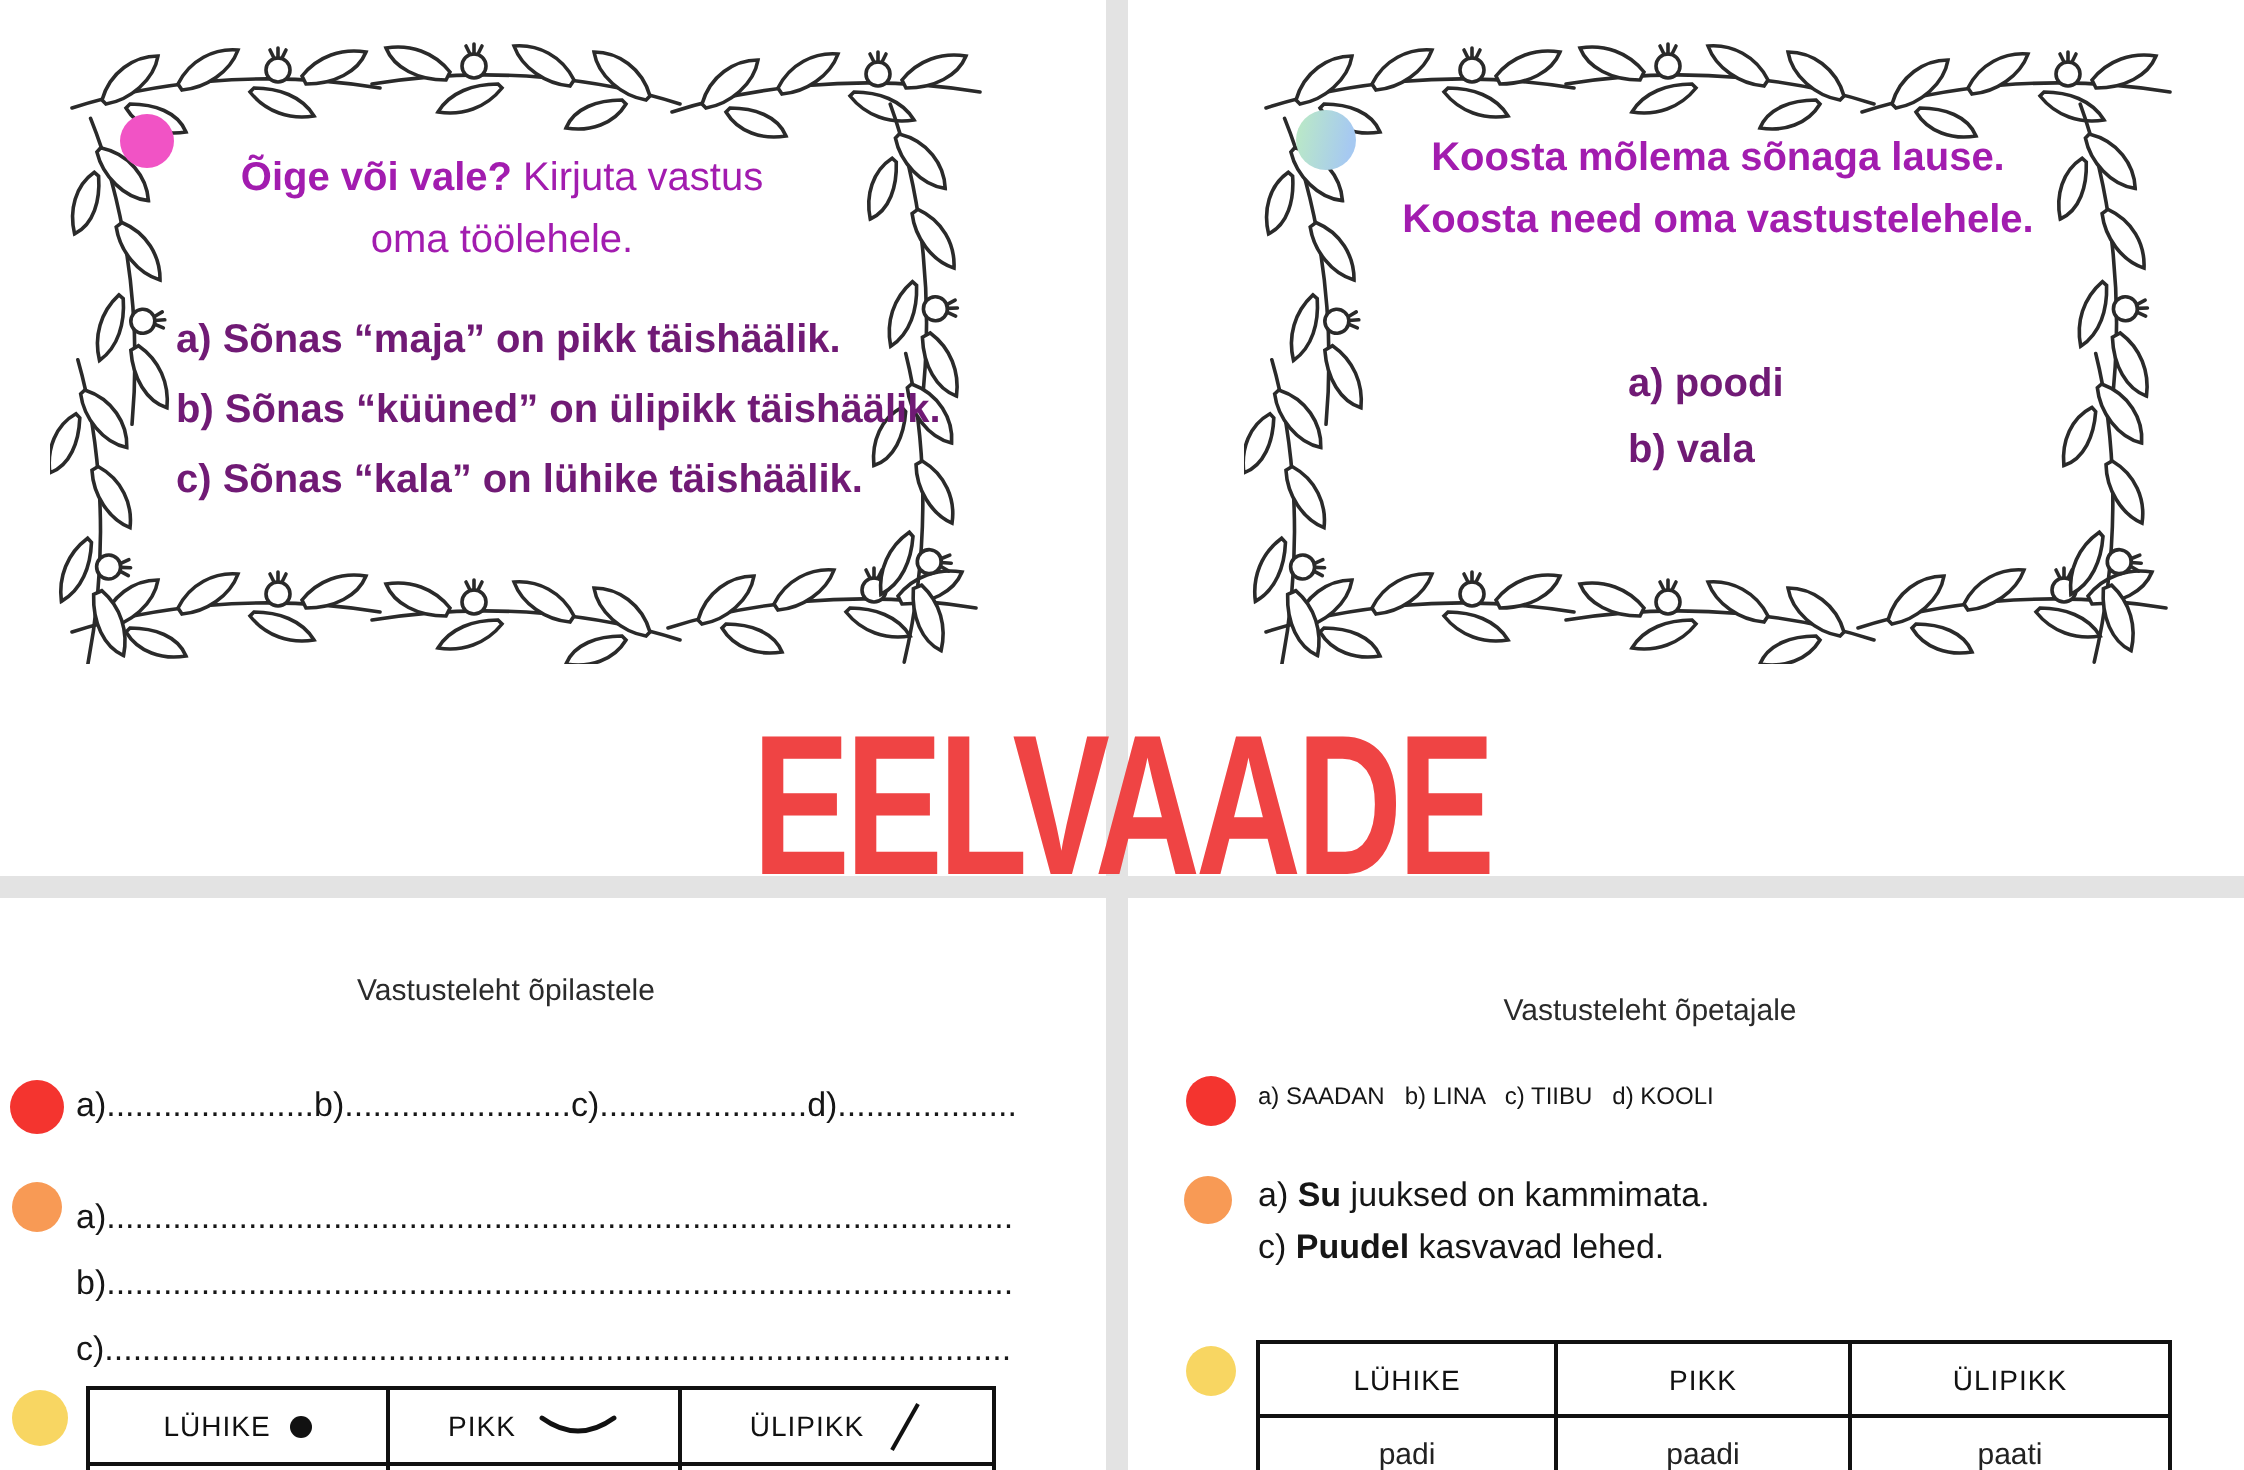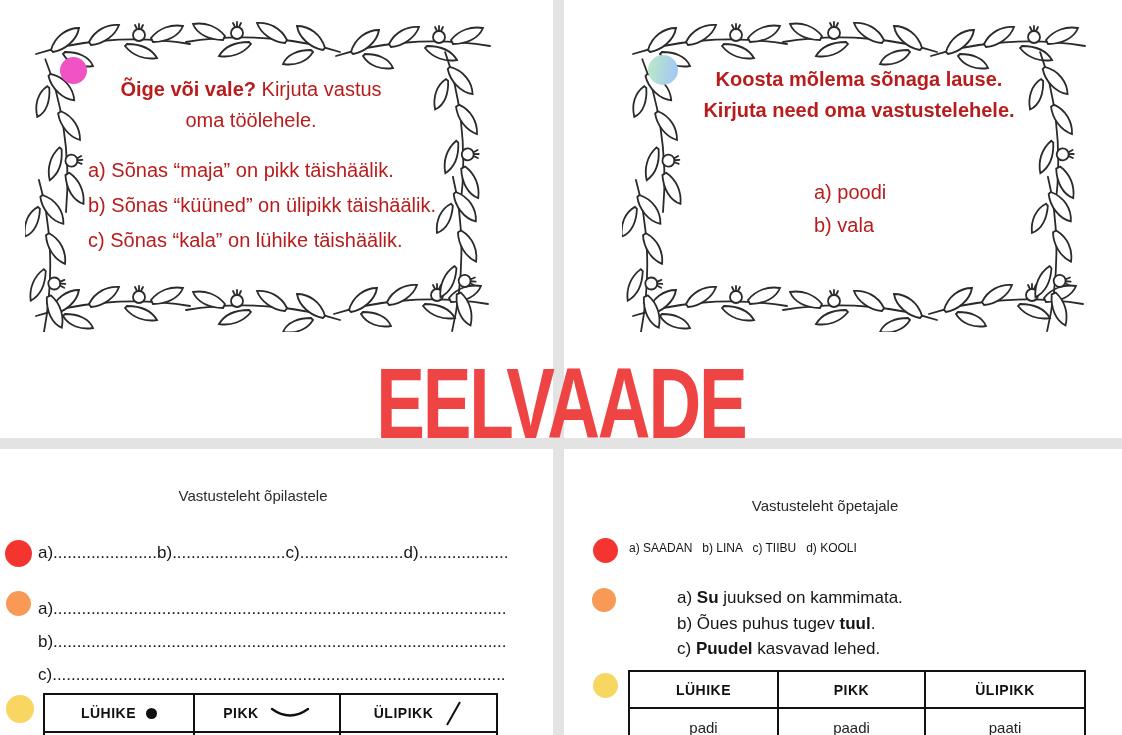--- a/index.html
+++ b/index.html
@@ -14,24 +14,24 @@
 
   
   .card { position:absolute; top:18px; height:314px; background:#fff; }
   .card1 { left:25px;  width:475px; }
   .card2 { left:622px; width:473px; }
   .frame { position:absolute; left:0; top:0; }
   .dot { position:absolute; border-radius:50%; }
   .dot-pink { left:35px; top:39px; width:27px; height:27px; background:#f153c5; }
   .dot-blue { left:26px; top:37px; width:30px; height:30px;
               background:linear-gradient(100deg,#b9e7c9 10%,#a6c9f1 85%); }
-  .card-title { position:absolute; text-align:center; font-size:20px; line-height:31px; color:#b91c1c; }
+  .card-title { position:absolute; text-align:center; font-size:20px; line-height:31px; color:#a21caf; }
   .card1 .card-title { left:40px; top:56px; width:372px; }
   .card2 .card-title { left:18px; top:46px; width:438px;font-weight:bold; }
-  .card-items { position:absolute; font-size:20px; color:#b91c1c; }
+  .card-items { position:absolute; font-size:20px; color:#701a75;font-weight:bold; }
   .card1 .card-items { left:63px; top:135px; line-height:35px; }
   .card2 .card-items { left:192px; top:158px; line-height:33px; }
 
   
   .preview-title {
     position:absolute; left:0; top:353px; width:1122px; text-align:center;
     font-size:100px; line-height:100px; font-weight:bold; color:#ef4444; z-index:3;
   }
   .preview-title span { display:inline-block; transform:scaleX(0.73); letter-spacing:-3px; }
 
@@ -48,32 +48,32 @@
   .b-orange-r { left:592px; top:588px; width:24px; height:24px; background:#f89a55; }
   .b-yellow-r { left:593px; top:673px; width:25px; height:25px; background:#f8d662; }
 
   .dotline-row { position:absolute; left:38px; top:543px; width:469px; height:22px;
                  font-size:17px; white-space:nowrap; overflow:hidden; }
   .dotlines-block { position:absolute; left:38px; top:592px; width:469px;
                     font-size:17px; line-height:33px; }
   .dotlines-block div { white-space:nowrap; overflow:hidden; width:469px; }
 
   .answers-row { position:absolute; left:629px; top:541px; font-size:12px; white-space:pre; }
-  .answers-block { position:absolute; left:629px; top:585px; font-size:17px; line-height:25.5px;margin-left:48px; }
+  .answers-block { position:absolute; left:629px; top:585px; font-size:17px; line-height:25.5px; }
   .answers-block b { font-weight:bold; }
 
   
   .vtable { position:absolute; border:2px solid #111; background:#fff; }
   .vtable-left  { left:43px;  top:693px; width:455px; }
   .vtable-right { left:628px; top:670px; width:458px; }
   .trow { display:flex; }
   .tcell { display:flex; align-items:center; justify-content:center; gap:10px;
            border-right:2px solid #111; }
   .tcell:last-child { border-right:none; }
-  .thead .tcell { font-weight:bold; font-size:14px; letter-spacing:0.5px; color:#111; }
+  .thead .tcell { font-weight:normal; font-size:14px; letter-spacing:0.5px; color:#111; }
   .tbody { border-top:2px solid #111; }
   .tbody .tcell { font-size:15px; color:#222; }
   .vtable-left  .thead { height:36px; }
   .vtable-left  .tbody { height:24px; }
   .vtable-right .thead { height:35px; }
   .vtable-right .tbody { height:38px; }
   .vtable-left  .c1 { width:150px; } .vtable-left  .c2 { width:146px; } .vtable-left  .c3 { flex:1; }
   .vtable-right .c1 { width:149px; } .vtable-right .c2 { width:147px; } .vtable-right .c3 { flex:1; }
 
   .icon-dot { display:inline-block; width:11px; height:11px; border-radius:50%; background:#111; }
@@ -135,21 +135,21 @@
       <use href="#branch" transform="translate(318,270) scale(-1,1)"></use>
       <use href="#branch" transform="translate(304,264)"></use>
       <use href="#branch" transform="translate(52,36) rotate(86)"></use>
       <use href="#branch" transform="translate(46,160) rotate(92)"></use>
       <use href="#branch" transform="translate(450,30) rotate(88)"></use>
       <use href="#branch" transform="translate(458,158) rotate(94)"></use>
     </svg>
     <span class="dot dot-blue"></span>
     <div class="card-title">
       <span>Koosta mõlema sõnaga lause.</span><br>
-      <span>Kirjuta need oma vastustelehele.</span>
+      <span>Koosta need oma vastustelehele.</span>
     </div>
     <div class="card-items">
       <div>a) poodi</div>
       <div>b) vala</div>
     </div>
   </section>
 
   <h1 class="preview-title">
     <span>EELVAADE</span>
   </h1>
@@ -197,21 +197,20 @@
 
   <section>
     <div class="sheet-title title-right">Vastusteleht õpetajale</div>
 
     <span class="bullet b-red-r"></span>
     <div class="answers-row">a) SAADAN   b) LINA   c) TIIBU   d) KOOLI</div>
 
     <span class="bullet b-orange-r"></span>
     <div class="answers-block">
       <div><span>a) </span><b>Su</b><span> juuksed on kammimata.</span></div>
-      <div><span>b) Õues puhus tugev </span><b>tuul</b><span>.</span></div>
       <div><span>c) </span><b>Puudel</b><span> kasvavad lehed.</span></div>
     </div>
 
     <span class="bullet b-yellow-r"></span>
     <div class="vtable vtable-right">
       <div class="trow thead">
         <div class="tcell c1">LÜHIKE</div>
         <div class="tcell c2">PIKK</div>
         <div class="tcell c3">ÜLIPIKK</div>
       </div>

